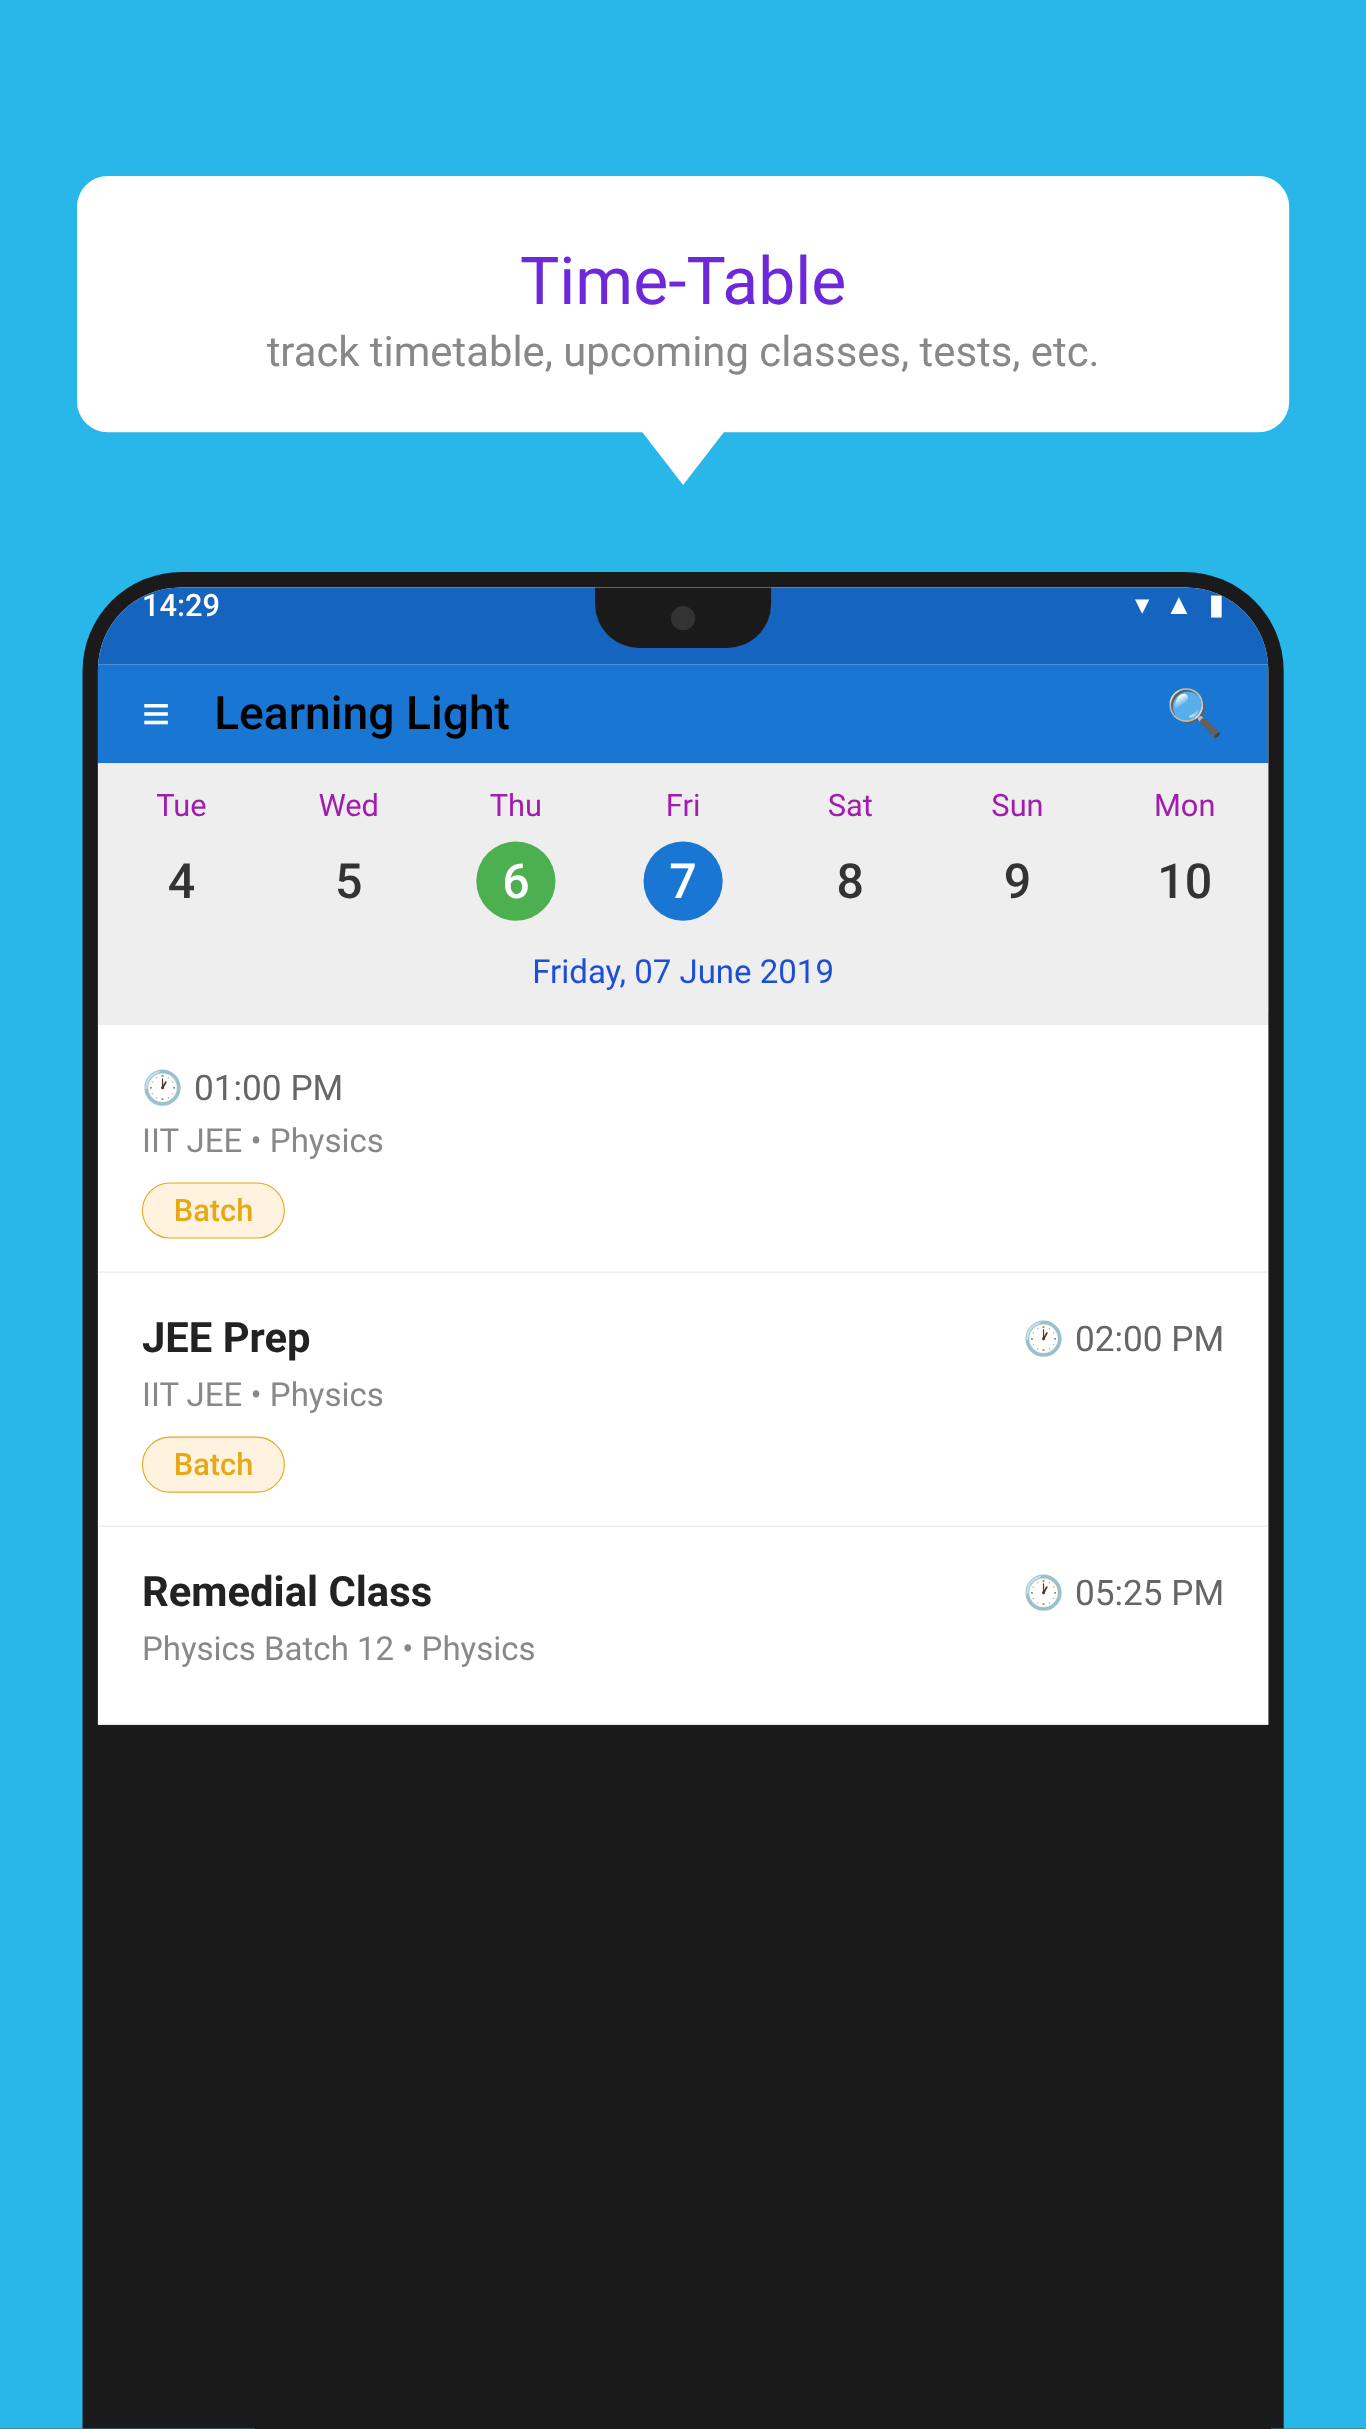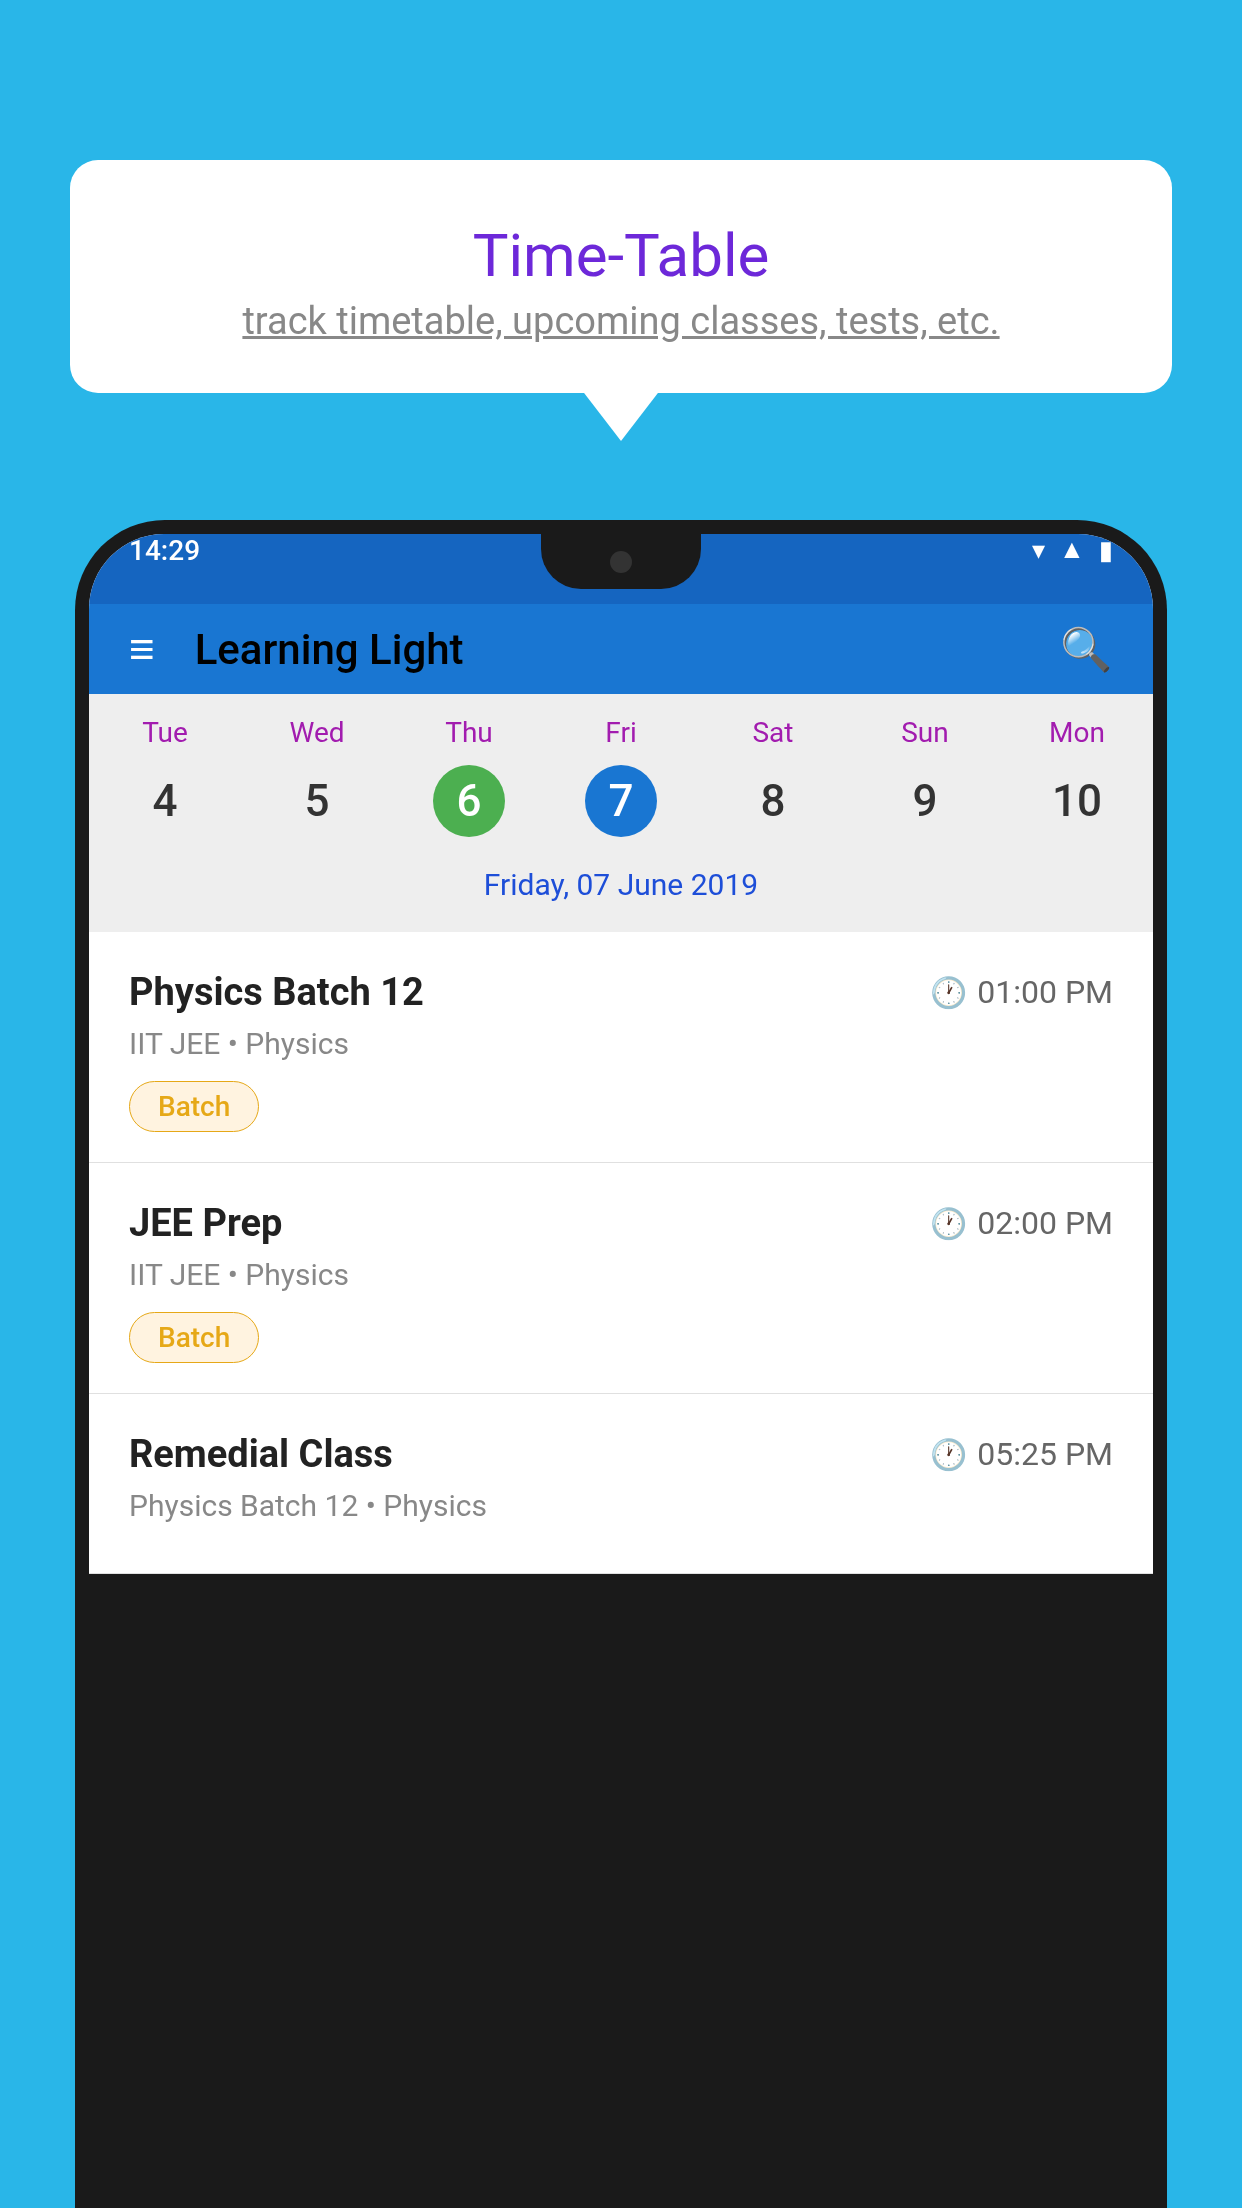--- a/index.html
+++ b/index.html
@@ -42,21 +42,20 @@
       font-size: 60px;
       color: #6d28d9;
       font-weight: 400;
       margin-bottom: 8px;
     }
 
     .tooltip-subtitle {
       font-size: 38px;
       color: #888;
       font-weight: 400;
-      text-decoration: underline;
     }
 
     
     .phone-frame {
       position: absolute;
       top: 520px;
       left: 75px;
       right: 75px;
       bottom: 0;
       background: #1a1a1a;
@@ -323,21 +322,20 @@
           <div class="day-number">9</div>
           <div class="day-number">10</div>
         </div>
       <div class="selected-date-label">Friday, 07 June 2019</div>
     </div>
 
     <div class="schedule-list">
 
     <div class="schedule-item">
       <div class="schedule-item-header">
-        <span class="schedule-item-title">Physics Batch 12</span>
         <span class="schedule-item-time">
           <span class="clock-icon">🕐</span>
           01:00 PM
         </span>
       </div>
       <div class="schedule-item-subtitle">IIT JEE • Physics</div>
       <span class="batch-tag">Batch</span>
     </div>
         <div class="schedule-item">
       <div class="schedule-item-header">

